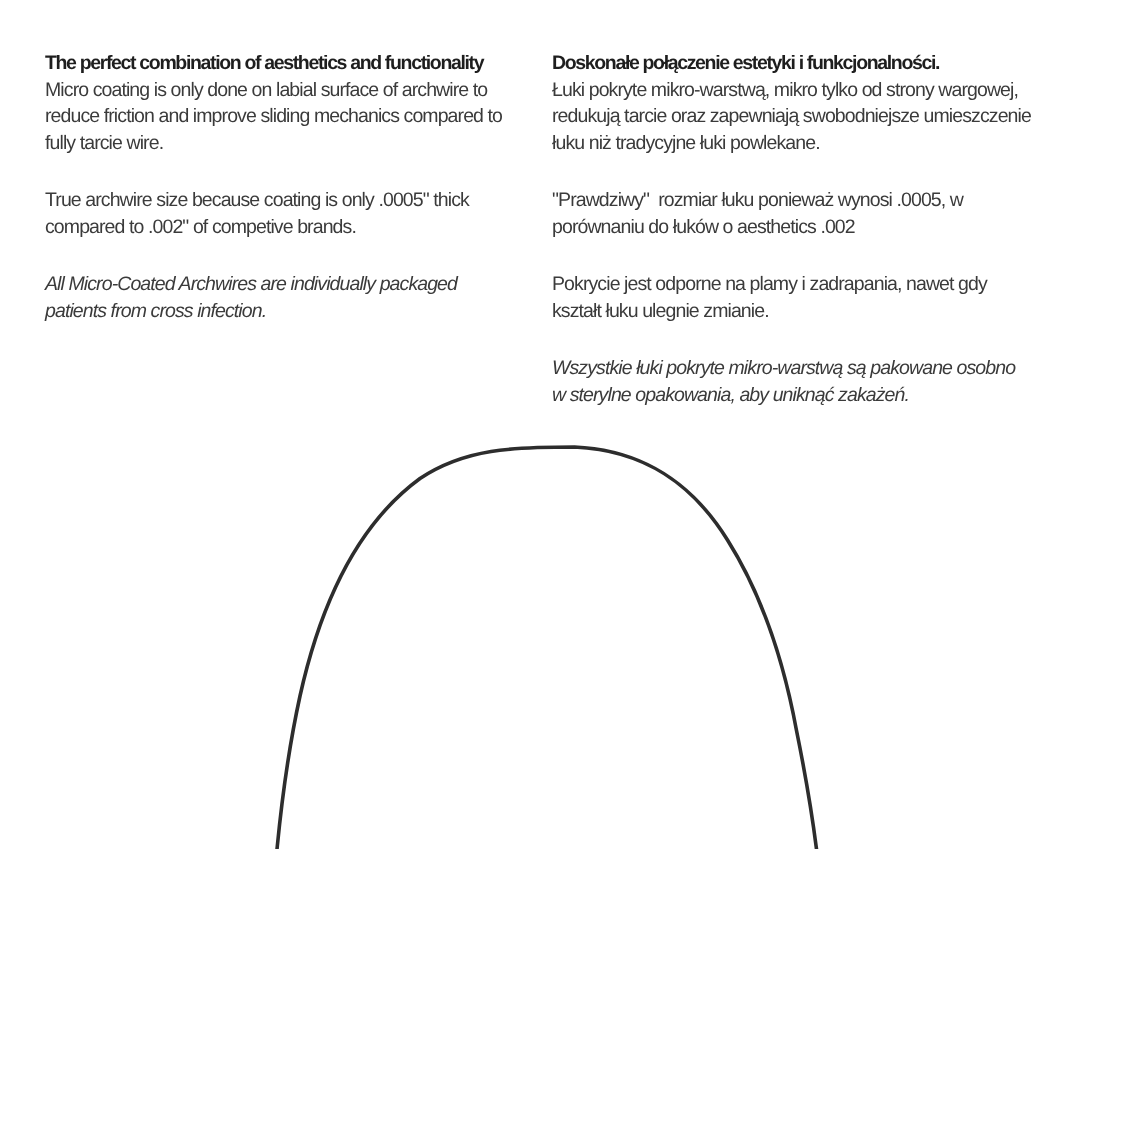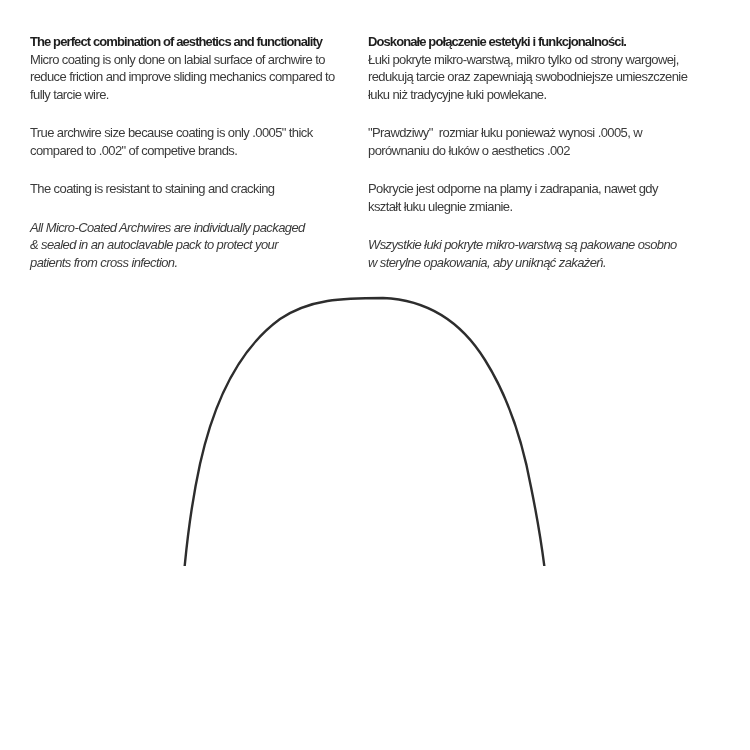--- a/index.html
+++ b/index.html
@@ -56,25 +56,23 @@
     <div class="para">
       <div class="line">Micro coating is only done on labial surface of archwire to</div>
       <div class="line">reduce friction and improve sliding mechanics compared to</div>
       <div class="line">fully tarcie wire.</div>
     </div>
     <div class="para">
       <div class="line">True archwire size because coating is only .0005" thick</div>
       <div class="line">compared to .002" of competive brands.</div>
     </div>
     <div class="para">
-      <div class="line">The coating is resistant to staining and cracking</div>
     </div>
     <div class="para">
       <div class="line">All Micro-Coated Archwires are individually packaged</div>
-      <div class="line">&amp; sealed in an autoclavable pack to protect your</div>
       <div class="line">patients from cross infection.</div>
     </div>
   </div>
 
   <div class="col col-pl">
     <div class="heading">Doskonałe połączenie estetyki i funkcjonalności.</div>
     <div class="para">
       <div class="line">Łuki pokryte mikro-warstwą, mikro tylko od strony wargowej,</div>
       <div class="line">redukują tarcie oraz zapewniają swobodniejsze umieszczenie</div>
       <div class="line">łuku niż tradycyjne łuki powlekane.</div>

